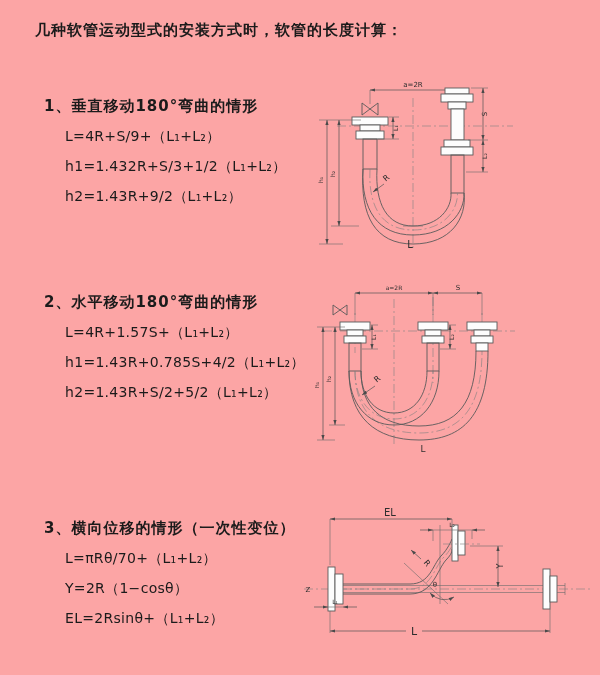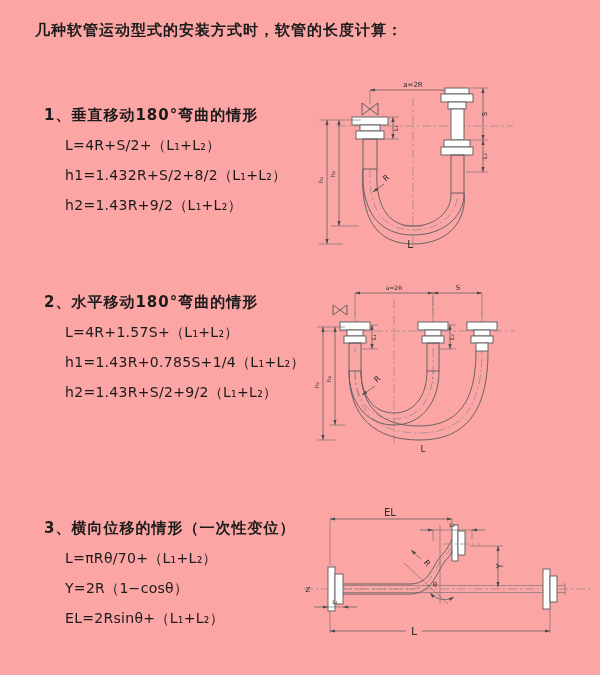--- a/index.html
+++ b/index.html
@@ -1,21 +1,21 @@
 <!DOCTYPE html>
 <html><head>
 <meta charset="utf-8">
 <style>
   html,body{margin:0;padding:0;background:#e9e9e9;}
   .page{position:relative;width:600px;height:675px;background:#fca5a5;
         font-family:"DejaVu Sans","Liberation Sans",sans-serif;color:#1b1b1b;
         overflow:hidden;margin:0 auto;}
   .title{position:absolute;left:35px;top:21px;font-size:15px;font-weight:bold;letter-spacing:1px;}
   .section{position:absolute;left:44px;}
-  #s1{top:106px} #s2{top:293px} #s3{top:519px}
+  #s1{top:97px} #s2{top:293px} #s3{top:519px}
   .heading{font-size:15px;font-weight:bold;margin:0 0 12px 0;letter-spacing:1px;}
   .formula{font-size:14px;line-height:17px;margin:0 0 13px 0;padding-left:21px;letter-spacing:.3px;}
   svg{position:absolute;}
   #svg1{left:315px;top:76px}
   #svg2{left:315px;top:283px}
   #svg3{left:300px;top:503px}
   .ln{stroke:#5a5a5a;stroke-width:.9;fill:none}
   .fw{stroke:#5a5a5a;stroke-width:.9;fill:#fdfdfd}
   .thin{stroke:#6a6a6a;stroke-width:.6;fill:none}
   .dim{stroke:#555;stroke-width:.7;fill:none}
@@ -25,30 +25,30 @@
 </style>
 </head>
 <body>
 
 <div class="page">
 
   <div class="title">几种软管运动型式的安装方式时，软管的长度计算：</div>
 
   <div class="section" id="s1">
     <p class="heading">1、垂直移动180°弯曲的情形</p>
-    <p class="formula">L=4R+S/2+（L₁+L₂）</p>
-    <p class="formula">h1=1.432R+S/2+8/2（L₁+L₂）</p>
+    <p class="formula">L=4R+S/9+（L₁+L₂）</p>
+    <p class="formula">h1=1.432R+S/3+1/2（L₁+L₂）</p>
     <p class="formula">h2=1.43R+9/2（L₁+L₂）</p>
   </div>
 
   <div class="section" id="s2">
     <p class="heading">2、水平移动180°弯曲的情形</p>
     <p class="formula">L=4R+1.57S+（L₁+L₂）</p>
-    <p class="formula">h1=1.43R+0.785S+1/4（L₁+L₂）</p>
-    <p class="formula">h2=1.43R+S/2+9/2（L₁+L₂）</p>
+    <p class="formula">h1=1.43R+0.785S+4/2（L₁+L₂）</p>
+    <p class="formula">h2=1.43R+S/2+5/2（L₁+L₂）</p>
   </div>
 
   <div class="section" id="s3">
     <p class="heading">3、横向位移的情形（一次性变位）</p>
     <p class="formula">L=πRθ/70+（L₁+L₂）</p>
     <p class="formula">Y=2R（1−cosθ）</p>
     <p class="formula">EL=2Rsinθ+（L₁+L₂）</p>
   </div>
 
   <svg id="svg1" width="250" height="178" viewBox="0 0 250 178">

